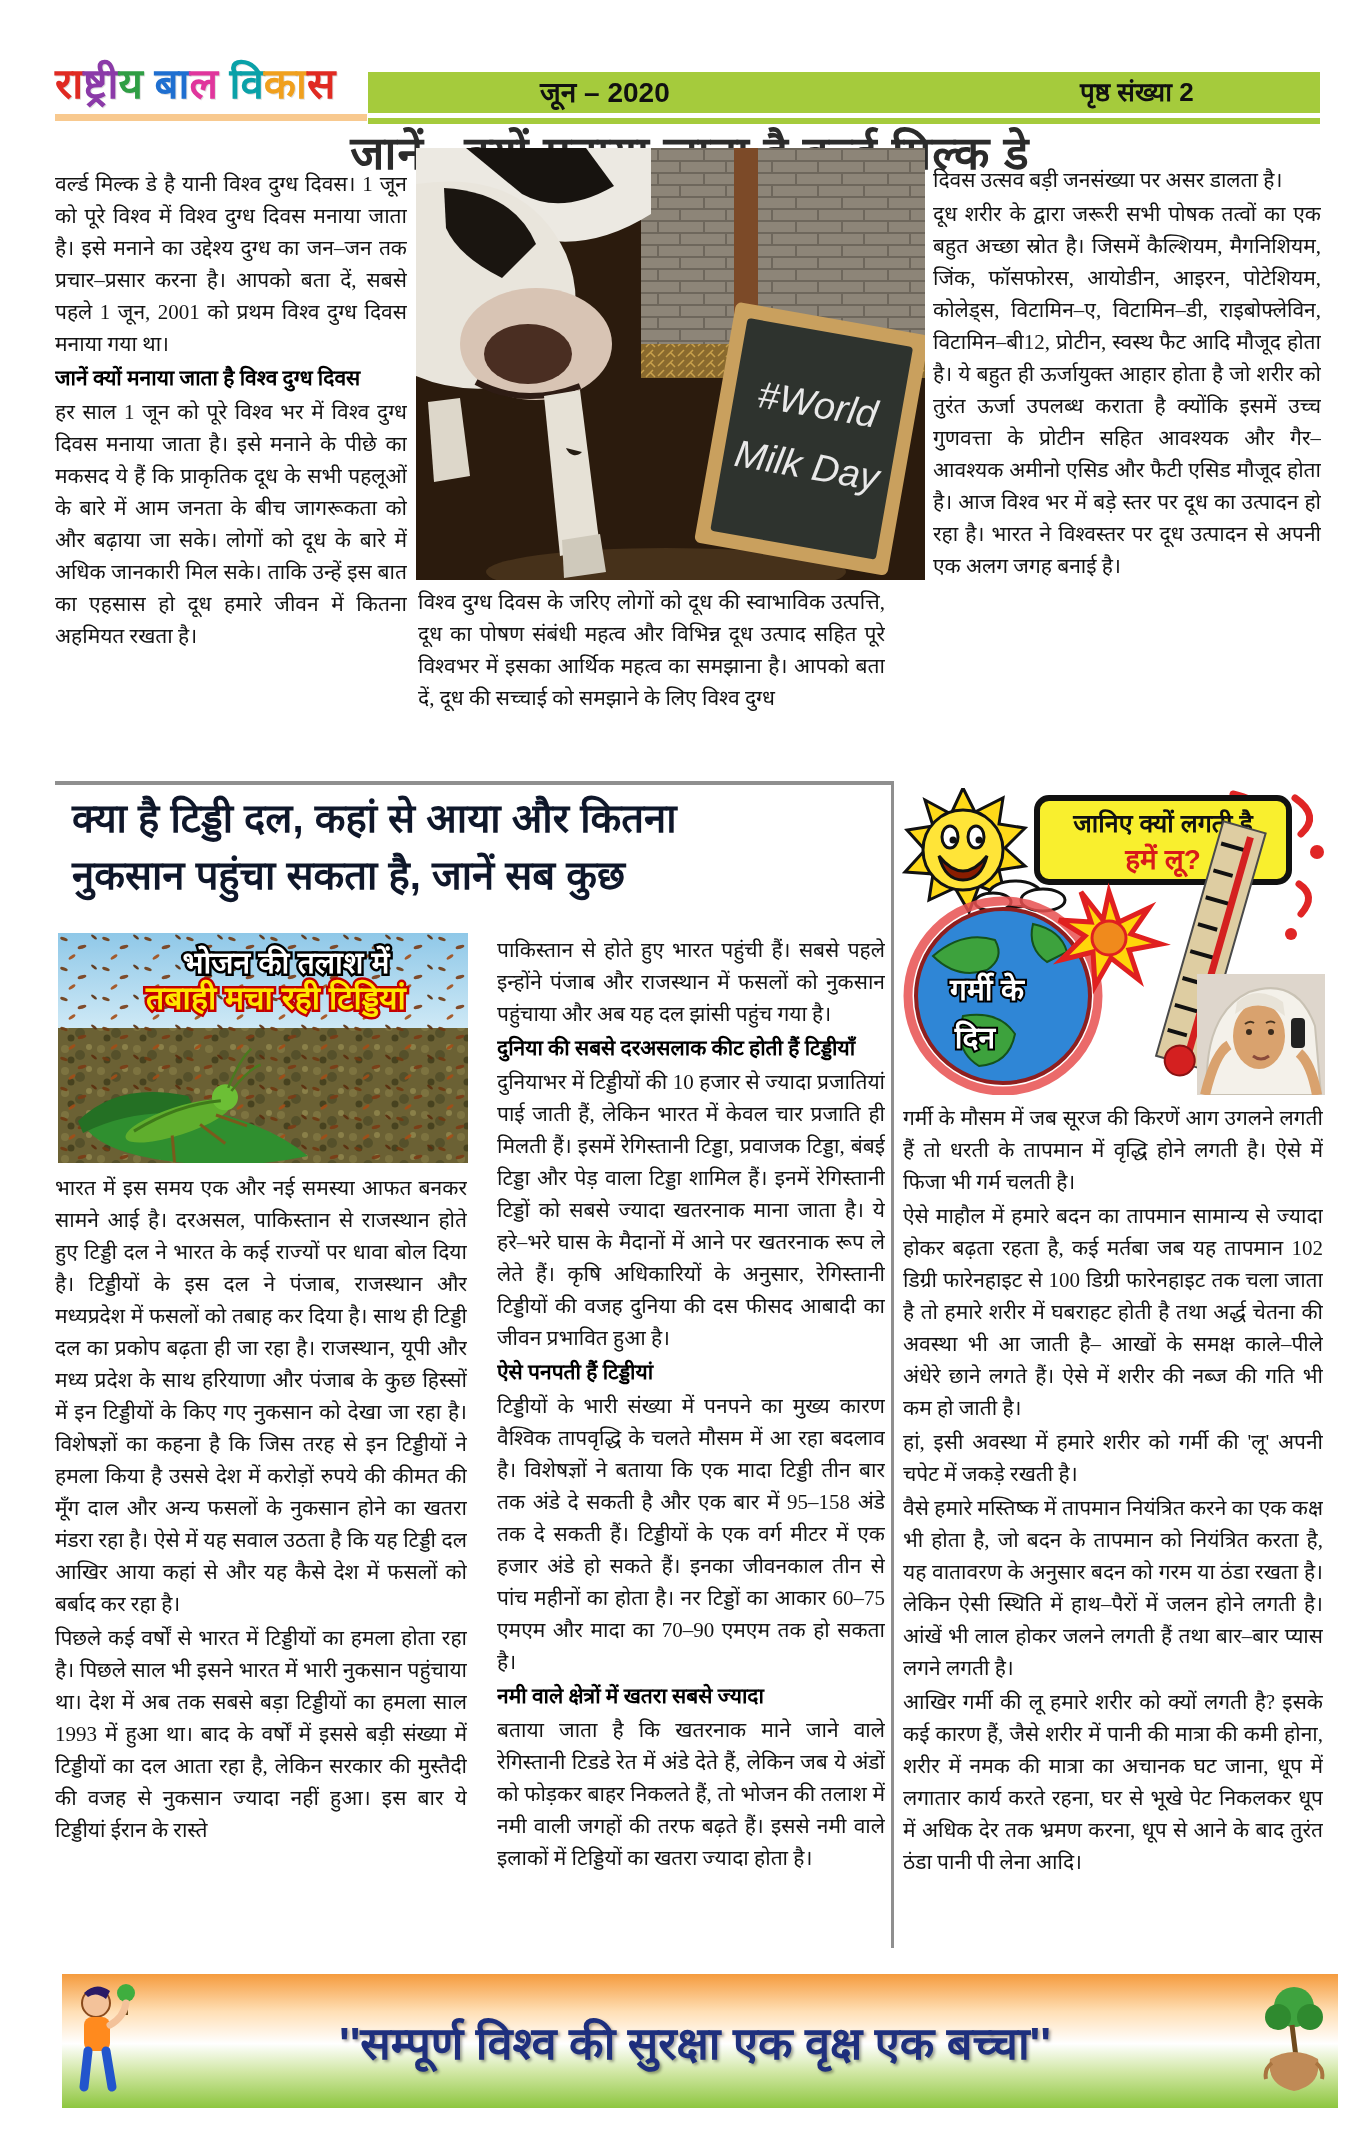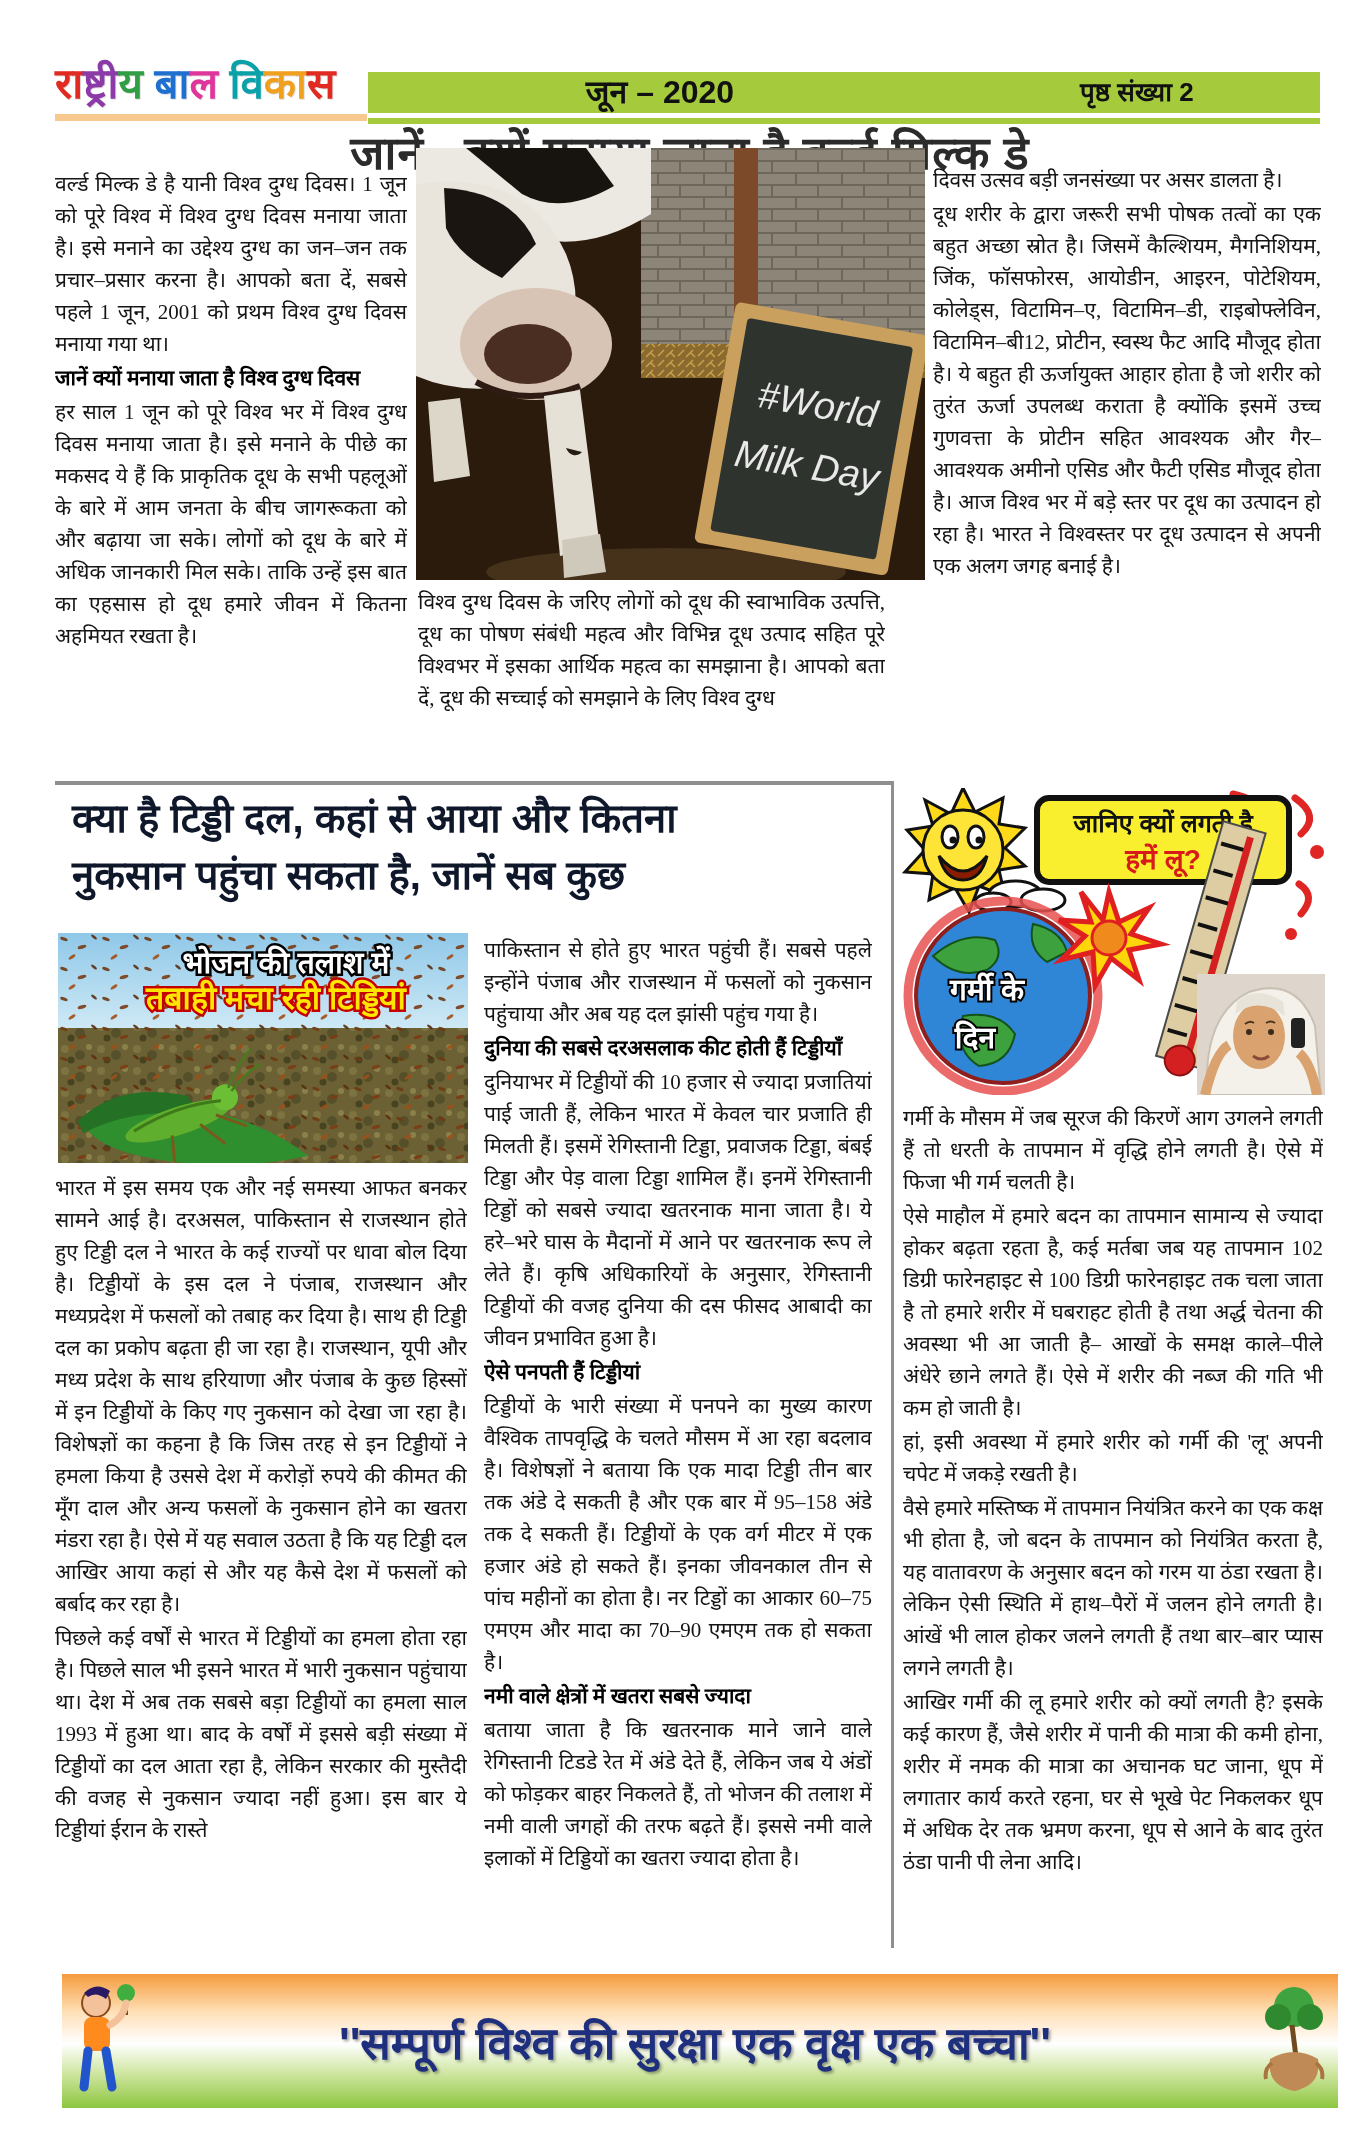--- a/index.html
+++ b/index.html
@@ -5,38 +5,38 @@
   html,body{margin:0;padding:0;background:#888;}
   .page{position:relative;width:1372px;height:2147px;background:#fff;overflow:hidden;
         font-family:"Liberation Serif","DejaVu Serif",serif;color:#151515;}
   .abs{position:absolute;}
   
   .logo{left:55px;top:56px;width:314px;height:56px;font-family:Liberation Sans, sans-serif;
         font-weight:bold;font-size:42px;line-height:56px;white-space:nowrap;text-shadow:1px 1px 0 #00000022;}
   .logo-underline{left:55px;top:114px;width:312px;height:7px;background:#f8c98f;}
   .green-bar{left:368px;top:72px;width:952px;height:41px;background:#a5cb3c;}
   .green-line{left:368px;top:118px;width:952px;height:6px;background:#a5cb3c;}
-  .bar-date{left:540px;top:72px;width:240px;height:41px;line-height:41px;text-align:center;
-            font-family:"Liberation Sans","DejaVu Sans",sans-serif;font-weight:bold;font-size:32px;color:#111;}
+  .bar-date{left:540px;top:72px;width:240px;height:41px;line-height:41px;text-align:left;
+            font-family:"Liberation Sans","DejaVu Sans",sans-serif;font-weight:bold;font-size:28px;color:#111;}
   .bar-page{left:1080px;top:72px;width:230px;height:41px;line-height:41px;text-align:left;
             font-family:"Liberation Sans","DejaVu Sans",sans-serif;font-weight:bold;font-size:26px;color:#111;}
   
   .h1{left:60px;top:120px;width:1260px;text-align:center;font-family:"Liberation Sans","DejaVu Sans",sans-serif;
       font-weight:bold;font-size:46px;letter-spacing:1px;color:#2b2b2b;}
   .h2{left:72px;top:790px;width:812px;font-family:Liberation Sans, sans-serif;
       font-weight:bold;font-size:40px;line-height:57px;color:#0f172a;}
   
   .col{font-size:21px;line-height:32px;text-align:justify;text-justify:inter-word;color:#141414;overflow:hidden;}
   .col p{margin:0 0 2px 0;}
   .subhead{font-weight:bold;color:#000;}
   .a1c1{left:55px;top:168px;width:352px;height:612px;}
   .a1c2{left:418px;top:586px;width:467px;height:194px;}
   .a1c3{left:933px;top:164px;width:388px;height:616px;}
   .a2c1{left:55px;top:1172px;width:412px;height:778px;}
-  .a2c2{left:484px;top:934px;width:388px;height:1016px;}
+  .a2c2{left:497px;top:934px;width:388px;height:1016px;}
   .a3col{left:903px;top:1102px;width:420px;height:848px;}
   
   .cow-photo{left:416px;top:148px;width:509px;height:432px;}
   .locust-photo{left:58px;top:933px;width:410px;height:230px;}
   .heat-art{left:897px;top:788px;width:428px;height:307px;}
   
   .hdiv{left:55px;top:781px;width:836px;height:4px;background:#8f8f8f;}
   .vdiv{left:891px;top:781px;width:3px;height:1167px;background:#8f8f8f;}
   
   .banner{left:62px;top:1974px;width:1276px;height:134px;

